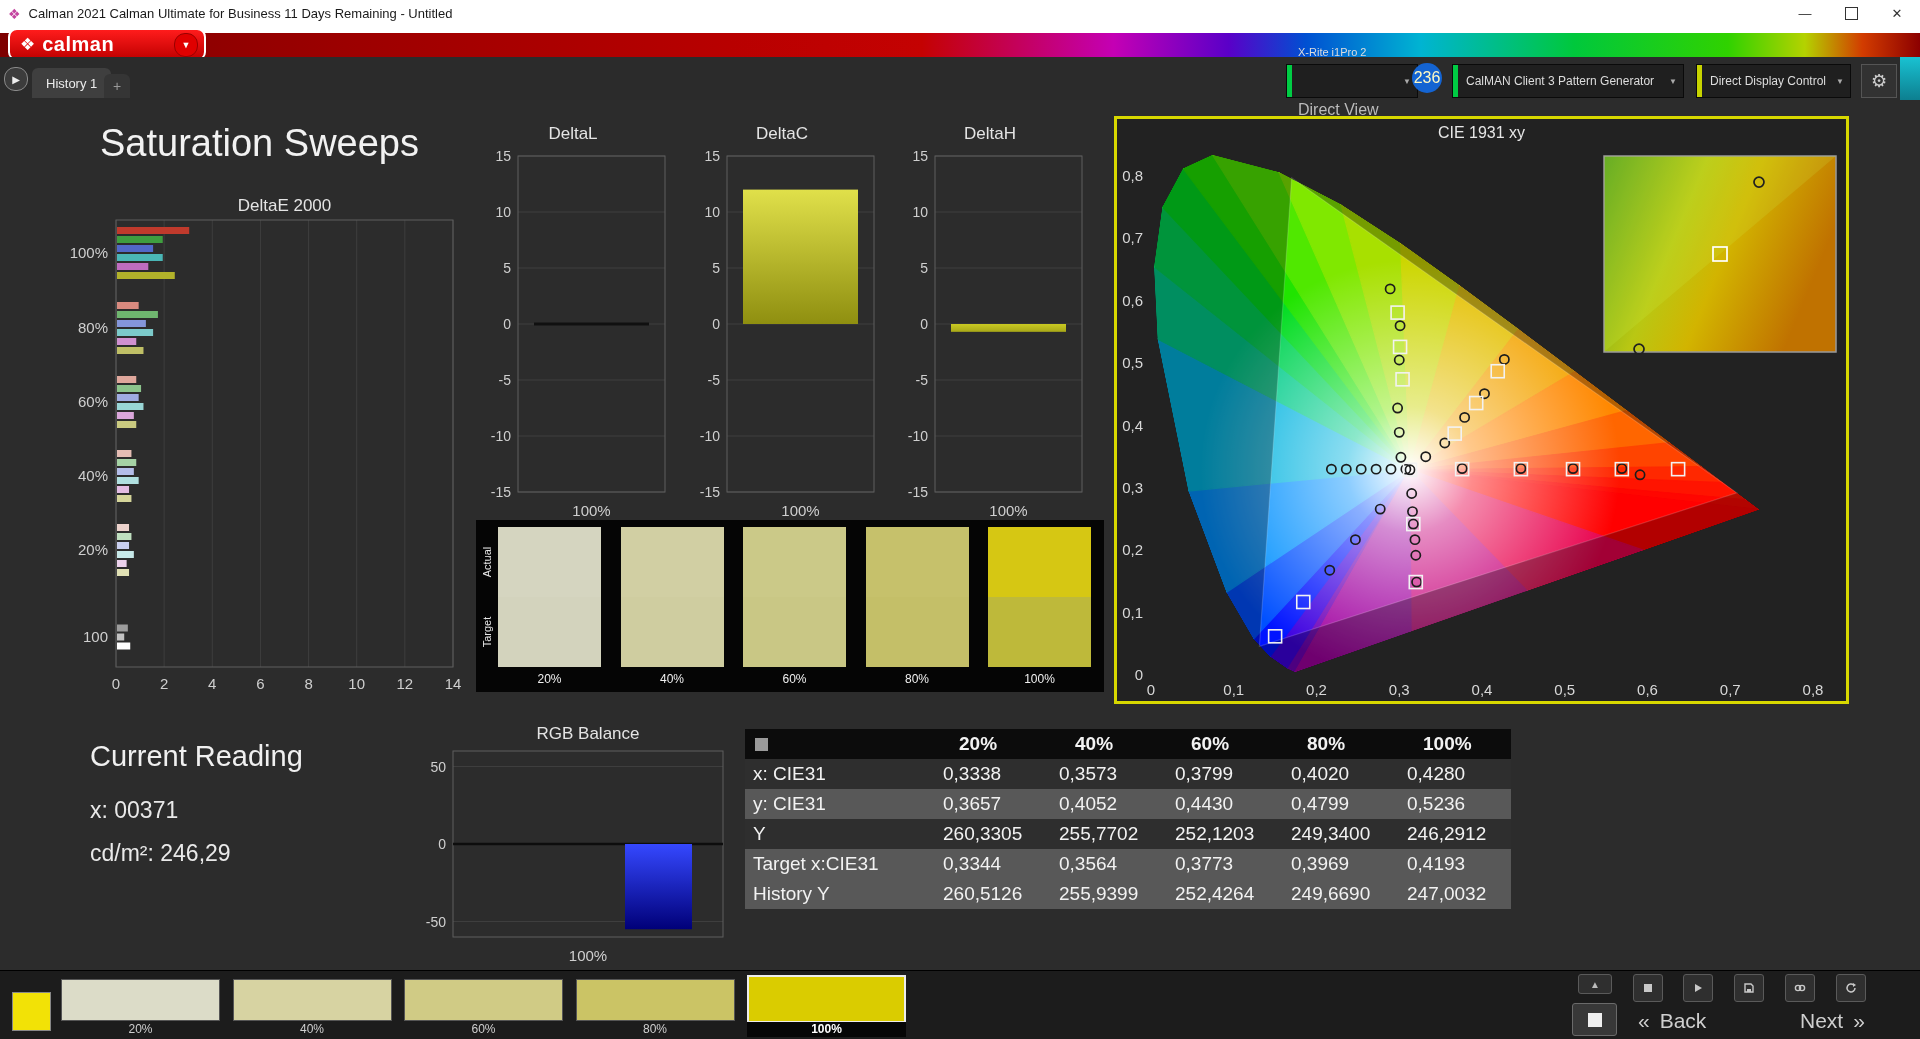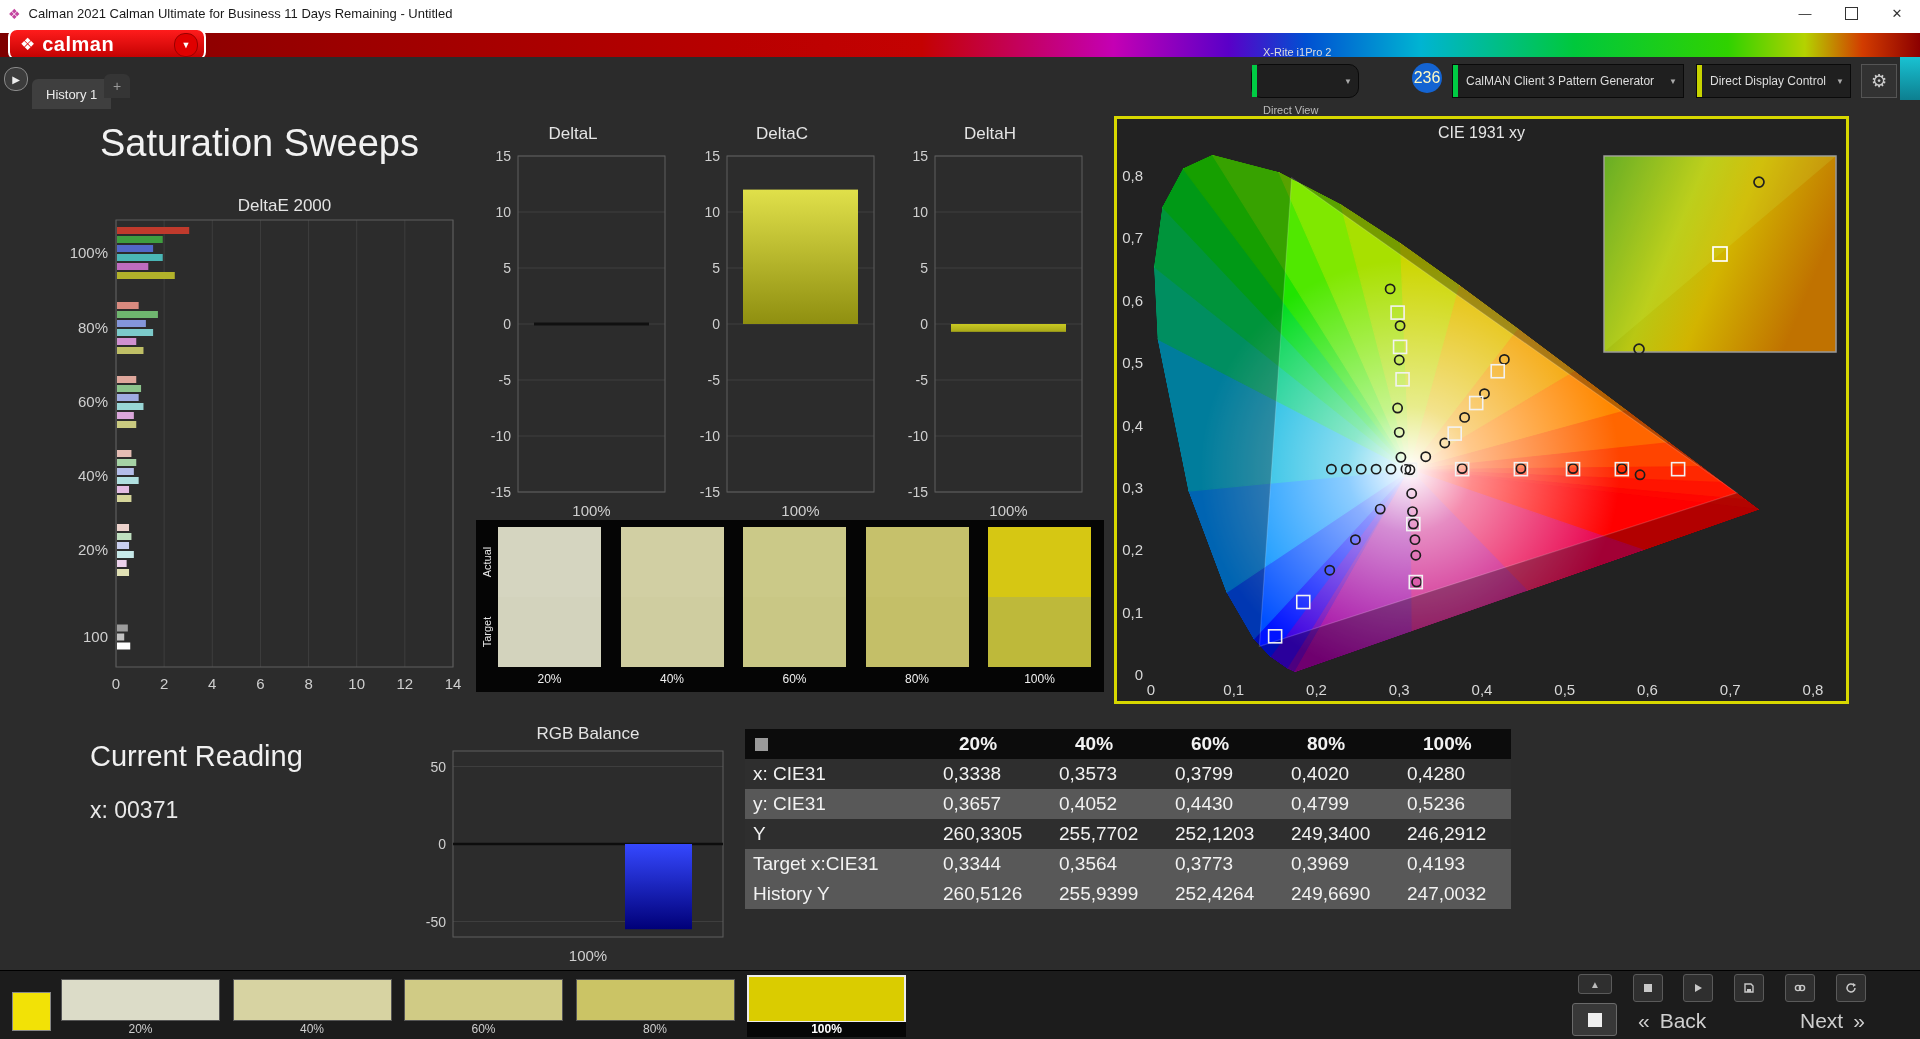--- a/index.html
+++ b/index.html
@@ -18,27 +18,27 @@
     background:linear-gradient(90deg,#7d0000 0%,#9c0000 18%,#b80000 38%,#c40202 48%,#c400b4 58%,#5a00c8 64%,#0050d2 68%,#00b4d2 74%,#00c83c 82%,#30d200 90%,#b4d200 94%,#d23c00 97%,#8c0000 100%);}
   .logo-pill{position:absolute;left:8px;top:28px;width:198px;height:33px;border-radius:9px;border:2px solid #fff;
     background:linear-gradient(180deg,#ff1c1c,#c00000);display:flex;align-items:center;box-sizing:border-box;padding:0 6px 0 10px;}
   .logo-star{color:#fff;font-size:17px;margin-right:7px;}
   .logo-text{color:#fff;font-size:20px;font-weight:bold;letter-spacing:0.5px;flex:1;}
   .logo-dd{width:22px;height:22px;border-radius:11px;background:#e00000;border:1px solid #900;display:flex;align-items:center;justify-content:center;color:#fff;font-size:9px;}
 
   
   .tabbar{position:absolute;left:0;top:57px;width:1920px;height:43px;background:#2b2b2b;}
   .expand-btn{position:absolute;left:4px;top:10px;width:22px;height:22px;border-radius:11px;background:#3c3c3c;border:1px solid #8a8a8a;color:#eee;font-size:10px;display:flex;align-items:center;justify-content:center;}
-  .tab{position:absolute;left:32px;top:22px;height:30px;padding:0 14px;background:#3f3f3f;border-radius:6px 6px 0 0;color:#ececec;font-size:13px;display:flex;align-items:center;}
+  .tab{position:absolute;left:32px;top:11px;height:30px;padding:0 14px;background:#3f3f3f;border-radius:6px 6px 0 0;color:#ececec;font-size:13px;display:flex;align-items:center;}
   .plustab{position:absolute;left:104px;top:17px;width:26px;height:24px;background:#353535;border-radius:6px 6px 0 0;color:#999;font-size:14px;display:flex;align-items:center;justify-content:center;}
   .devbox{position:absolute;top:7px;height:34px;background:#1f1f1f;border:1px solid #0a0a0a;box-sizing:border-box;display:flex;align-items:center;color:#ddd;}
   .devbar{width:5px;align-self:stretch;}
   .devlines{flex:1;padding:0 4px 0 6px;line-height:12px;}
   .devl1{font-size:11px;}
-  .devl2{font-size:11px;color:#bbb;margin-top:46px;}
+  .devl2{font-size:16px;color:#bbb;margin-top:46px;}
   .devsingle{flex:1;font-size:12px;padding:0 4px 0 8px;}
   .devarr{font-size:8px;color:#aaa;padding-right:6px;}
   .badge{position:absolute;left:1412px;top:6px;width:30px;height:30px;border-radius:15px;background:#1464d2;color:#fef9c3;font-size:16px;display:flex;align-items:center;justify-content:center;}
   .gearbtn{position:absolute;left:1861px;top:7px;width:36px;height:34px;background:#323232;border:1px solid #555;box-sizing:border-box;color:#ccc;font-size:18px;display:flex;align-items:center;justify-content:center;}
   .sideaccent{position:absolute;left:1900px;top:0;width:20px;height:43px;background:linear-gradient(180deg,#19c2d2,#0d7f90);}
 
   
   .page-title{position:absolute;left:100px;top:122px;font-size:38px;color:#f2f2f2;}
   .chart-title{position:absolute;text-align:center;color:#e4e4e4;font-size:17px;}
   .cs{position:absolute;}
@@ -110,21 +110,21 @@
       </span>
   </div>
 
   <div class="tabbar">
     <div class="expand-btn">
         <span>▶</span>
       </div>
     <div class="tab">History 1</div>
     <div class="plustab">+</div>
 
-    <div class="devbox" style="left:1251px;width:108px;border-radius:10px;">
+    <div class="devbox" style="left:1286px;width:132px;">
       <span class="devbar" style="background:#00cc44;"></span>
       <span class="devlines">
         <div class="devl1">X-Rite i1Pro 2</div>
         <div class="devl2">Direct View</div>
       </span>
       <span class="devarr">▼</span>
     </div>
     <div class="badge">236</div>
     <div class="devbox" style="left:1452px;width:232px;">
       <span class="devbar" style="background:#00cc44;"></span>
@@ -456,20 +456,21 @@
       <text x="33" y="179.5" text-anchor="end" font-size="14" fill="#cfcfcf">-50</text>
       <rect x="40" y="4" width="270" height="186" fill="none" stroke="#5e5e5e" stroke-width="1"></rect>
       <line x1="40" y1="97" x2="310" y2="97" stroke="#0d0d0d" stroke-width="2.5"></line>
       <rect x="212" y="97" width="67" height="85.25" fill="url(#rgbG0)" stroke="none" stroke-width="0"></rect>
       <text x="175" y="214" text-anchor="middle" font-size="15" fill="#cfcfcf">100%</text>
     </svg>
 
   <div class="reading">
     <h2>Current Reading</h2>
     <div class="rl">x: 00371</div>
+    <div class="rl">cd/m²: 246,29</div>
   </div>
 
   <div class="dtable" id="data-table">
       <div class="dtr hd">
         <div class="dc0">
           <span class="grip"></span>
         </div>
         <div class="dch">20%</div>
         <div class="dch">40%</div>
         <div class="dch">60%</div>

